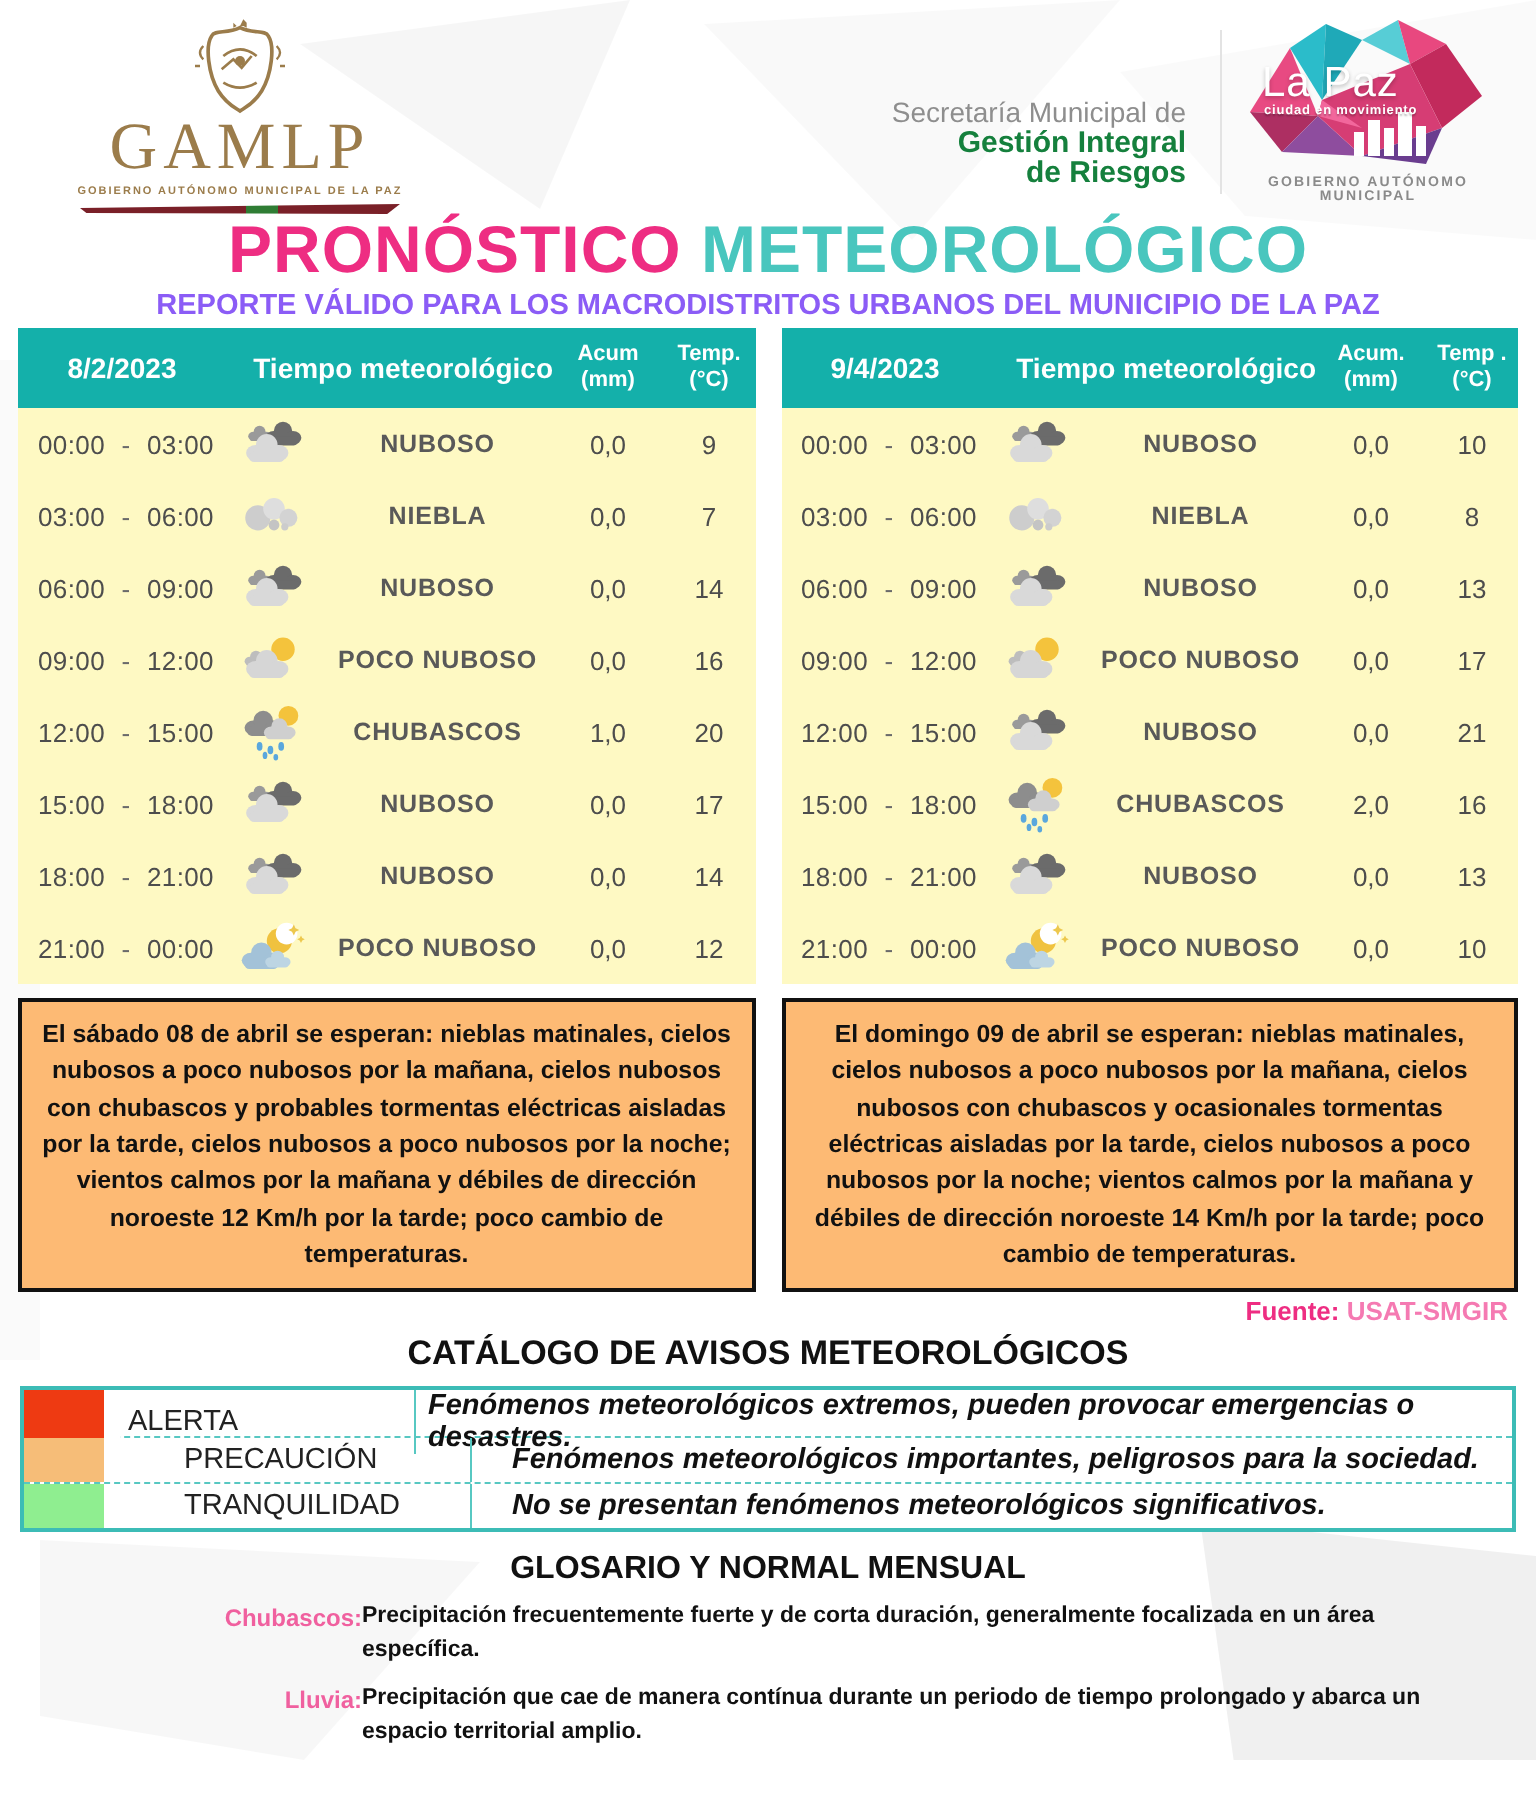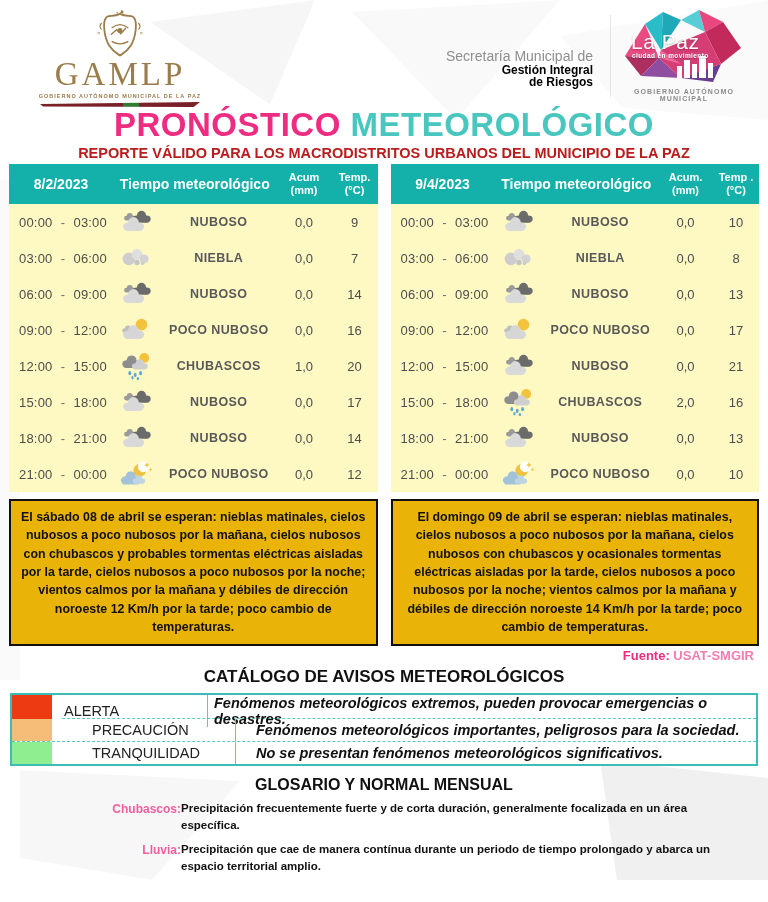--- a/index.html
+++ b/index.html
@@ -21,53 +21,53 @@
   .gamlp { position:absolute; left:30px; top:8px; width:180px; text-align:center; }
   .gamlp-crest { display:block; margin:0 auto; }
   .gamlp-acronym { font-family:"Liberation Serif", serif; font-size:33px; color:#9b7c4b; letter-spacing:3px; line-height:1; }
   .gamlp-caption { font-size:5.5px; color:#9b7c4b; letter-spacing:1px; margin-top:2px; font-weight:bold; }
   .gamlp-ribbon { margin:3px auto 0; width:160px; height:5px;
     background:linear-gradient(90deg,#7a2028 0 52%, #2f7d34 52% 62%, #7a2028 62%);
     clip-path:polygon(0 40%,100% 0,96% 100%,2% 90%); }
 
   .secretaria { position:absolute; right:175px; top:33px; text-align:right; line-height:1.05;margin-top:16px; }
   .sec-gray { color:#8e8e8e; font-size:14px; }
-  .sec-teal { color:#000000; font-size:12px; font-weight:bold; }
+  .sec-teal { color:#15803d; font-size:15px; font-weight:bold; }
 
   .hdr-divider { position:absolute; right:157px; top:15px; width:1px; height:82px; background:#e3e3e3; }
 
   .lapaz { position:absolute; right:15px; top:6px; width:138px; text-align:center; }
   .lapaz-art { position:relative; width:134px; height:80px; margin:0 auto; }
   .lapaz-name { position:absolute; left:14px; top:24px; color:#fff; font-size:21px; font-weight:normal; letter-spacing:0.5px; text-shadow:0 1px 2px rgba(0,0,0,0.25); }
   .lapaz-tag { position:absolute; left:15px; top:46px; color:#fff; font-size:6.5px; font-weight:bold; letter-spacing:0.4px; text-shadow:0 1px 1px rgba(0,0,0,0.3); }
   .lapaz-caption { font-size:7px; color:#8a8a8a; letter-spacing:1.1px; margin-top:2px; font-weight:bold; }
 
   
   .main-title { text-align:center; font-size:33px; font-weight:800; letter-spacing:0.5px; margin-top:-6px; position:relative; }
   .t-pink { color:#ee2d82; }
   .t-teal { color:#49c6be; }
-  .report-subtitle { text-align:center; font-size:14.5px; font-weight:bold; color:#b91c1c; margin-top:1px; position:relative; }
+  .report-subtitle { text-align:center; font-size:14.5px; font-weight:bold; color:#8b5cf6; margin-top:1px; position:relative; }
 
   
   .tables-row { display:flex; gap:13px; padding:0 9px; margin-top:3px; position:relative; }
   .fcast { width:50%; }
   .fcast-title { text-align:center; color:#ee2d82; font-size:15px; font-weight:bold; margin-bottom:4px; }
   .thead { display:grid; grid-template-columns:104px 1fr 55px 46px; align-items:center; background:#14b0aa; color:#fff; height:40px; font-weight:bold; }
   .th-date { text-align:center; font-size:14px; }
-  .th-weather { text-align:center; font-size:14px; }
+  .th-weather { text-align:right; font-size:14px; }
   .th-small { text-align:center; font-size:11px; line-height:1.15; }
   .tbody { background:#fef9c3; }
   .frow { display:grid; grid-template-columns:104px 48px 1fr 55px 46px; align-items:center; height:36px; }
   .c-time { display:flex; justify-content:space-between; padding:0 6px 0 10px; font-size:13px; color:#4d4d4d; letter-spacing:0.2px; }
   .c-time .dash { color:#6a6a6a; }
   .c-icon { text-align:center; line-height:0; }
   .c-desc { text-align:center; font-size:12.5px; font-weight:bold; color:#595959; letter-spacing:0.4px; }
   .c-acum, .c-temp { text-align:center; font-size:13px; color:#4d4d4d; }
 
-  .summary { margin-top:7px; background:#eab308; border:2.5px solid #111; padding:7px 8px; font-size:12.4px; font-weight:bold; text-align:center; line-height:1.48; color:#111; min-height:120px; }
+  .summary { margin-top:7px; background:#fdba74; border:2.5px solid #111; padding:7px 8px; font-size:12.4px; font-weight:bold; text-align:center; line-height:1.48; color:#111; min-height:120px; }
 
   .fuente-line { text-align:right; padding-right:14px; font-size:13px; font-weight:bold; margin-top:2px; position:relative; }
   .fuente-label { color:#ee2d82; }
   .fuente-value { color:#f57ab2; }
 
   
   .catalog-title { text-align:center; font-size:17px; font-weight:bold; color:#111; margin-top:4px; position:relative; }
   .catalog { margin:6px 10px 0; border:2px solid #3cbcb6; background:#fff; position:relative; }
   .crow { display:grid; grid-template-columns:40px 8px 148px 1fr; align-items:center; height:23px; }
   .crow + .crow { border-top:1px dashed #57c8c2;gap:14px; }

